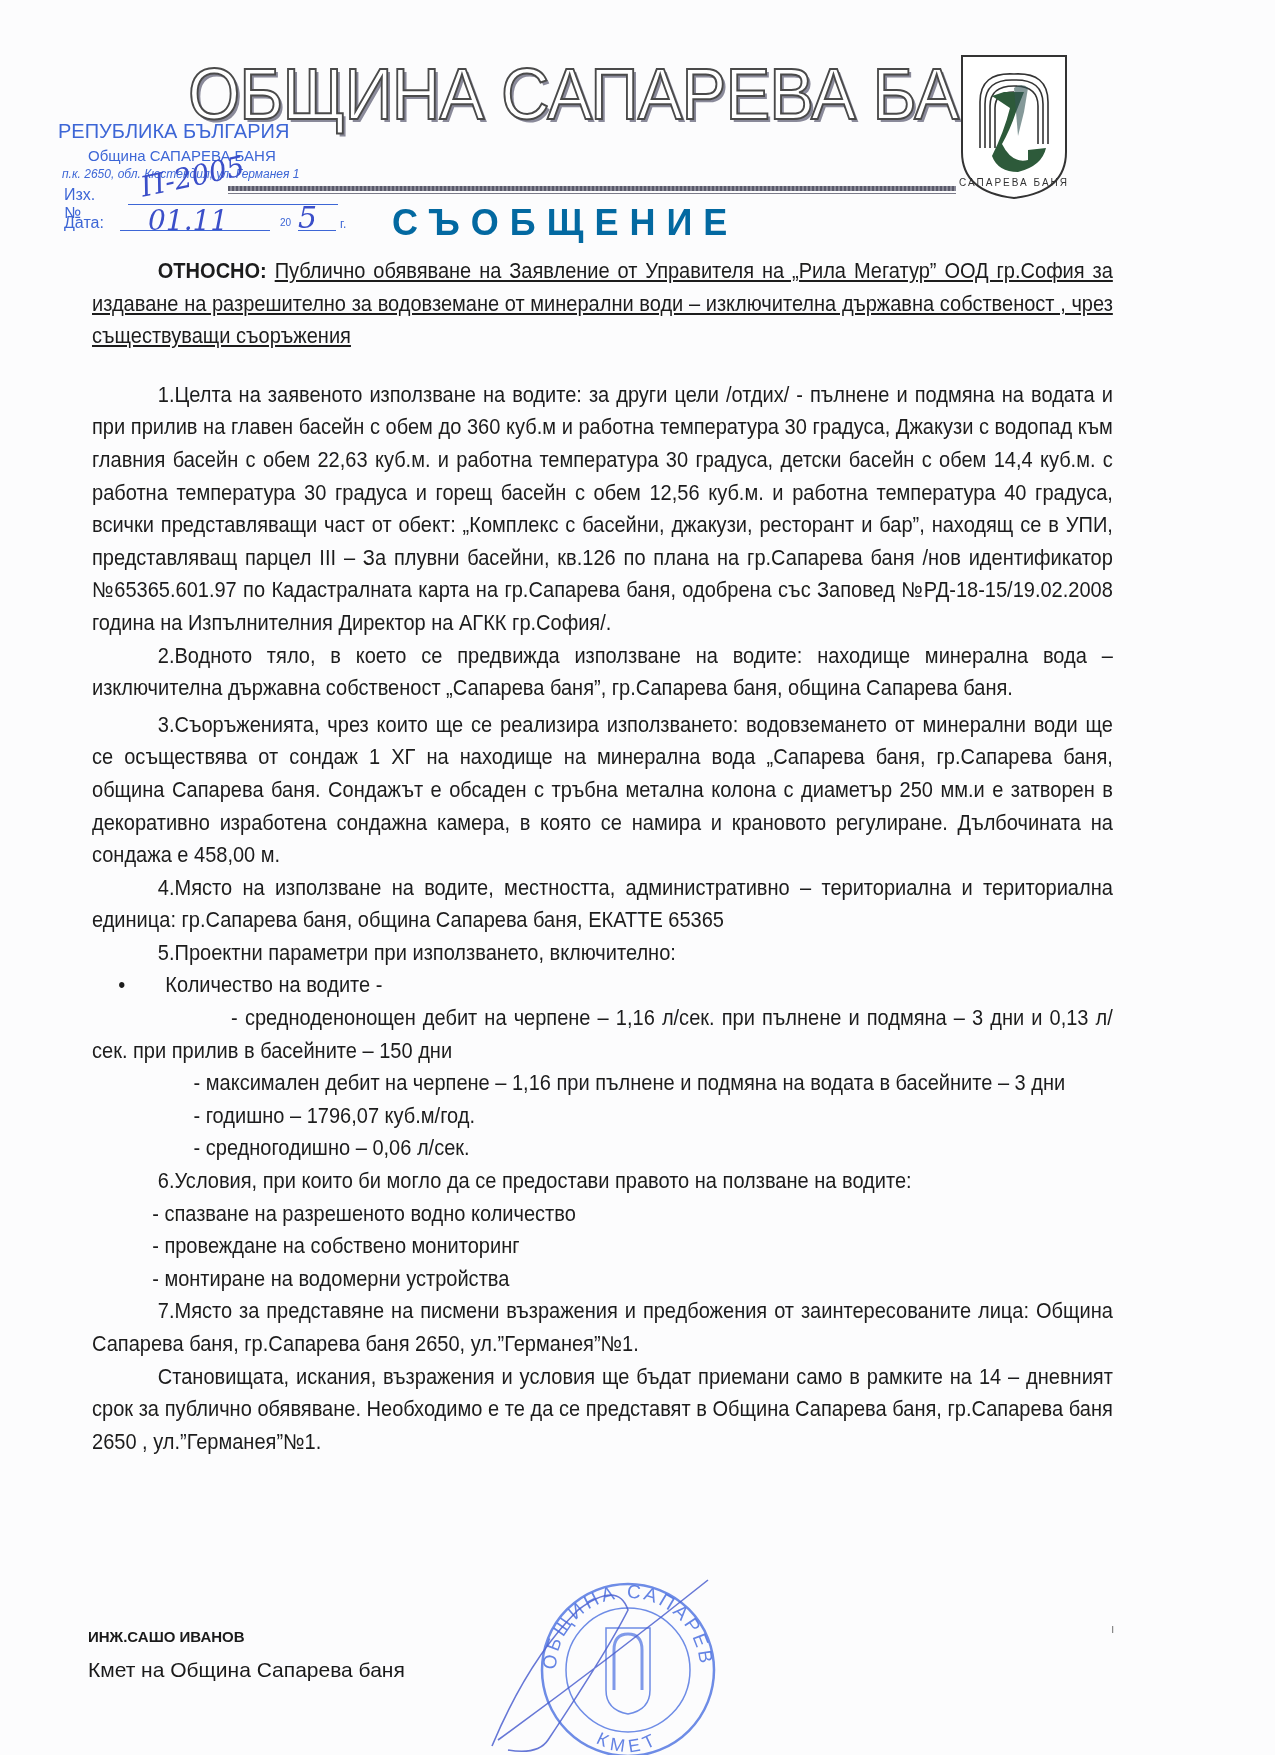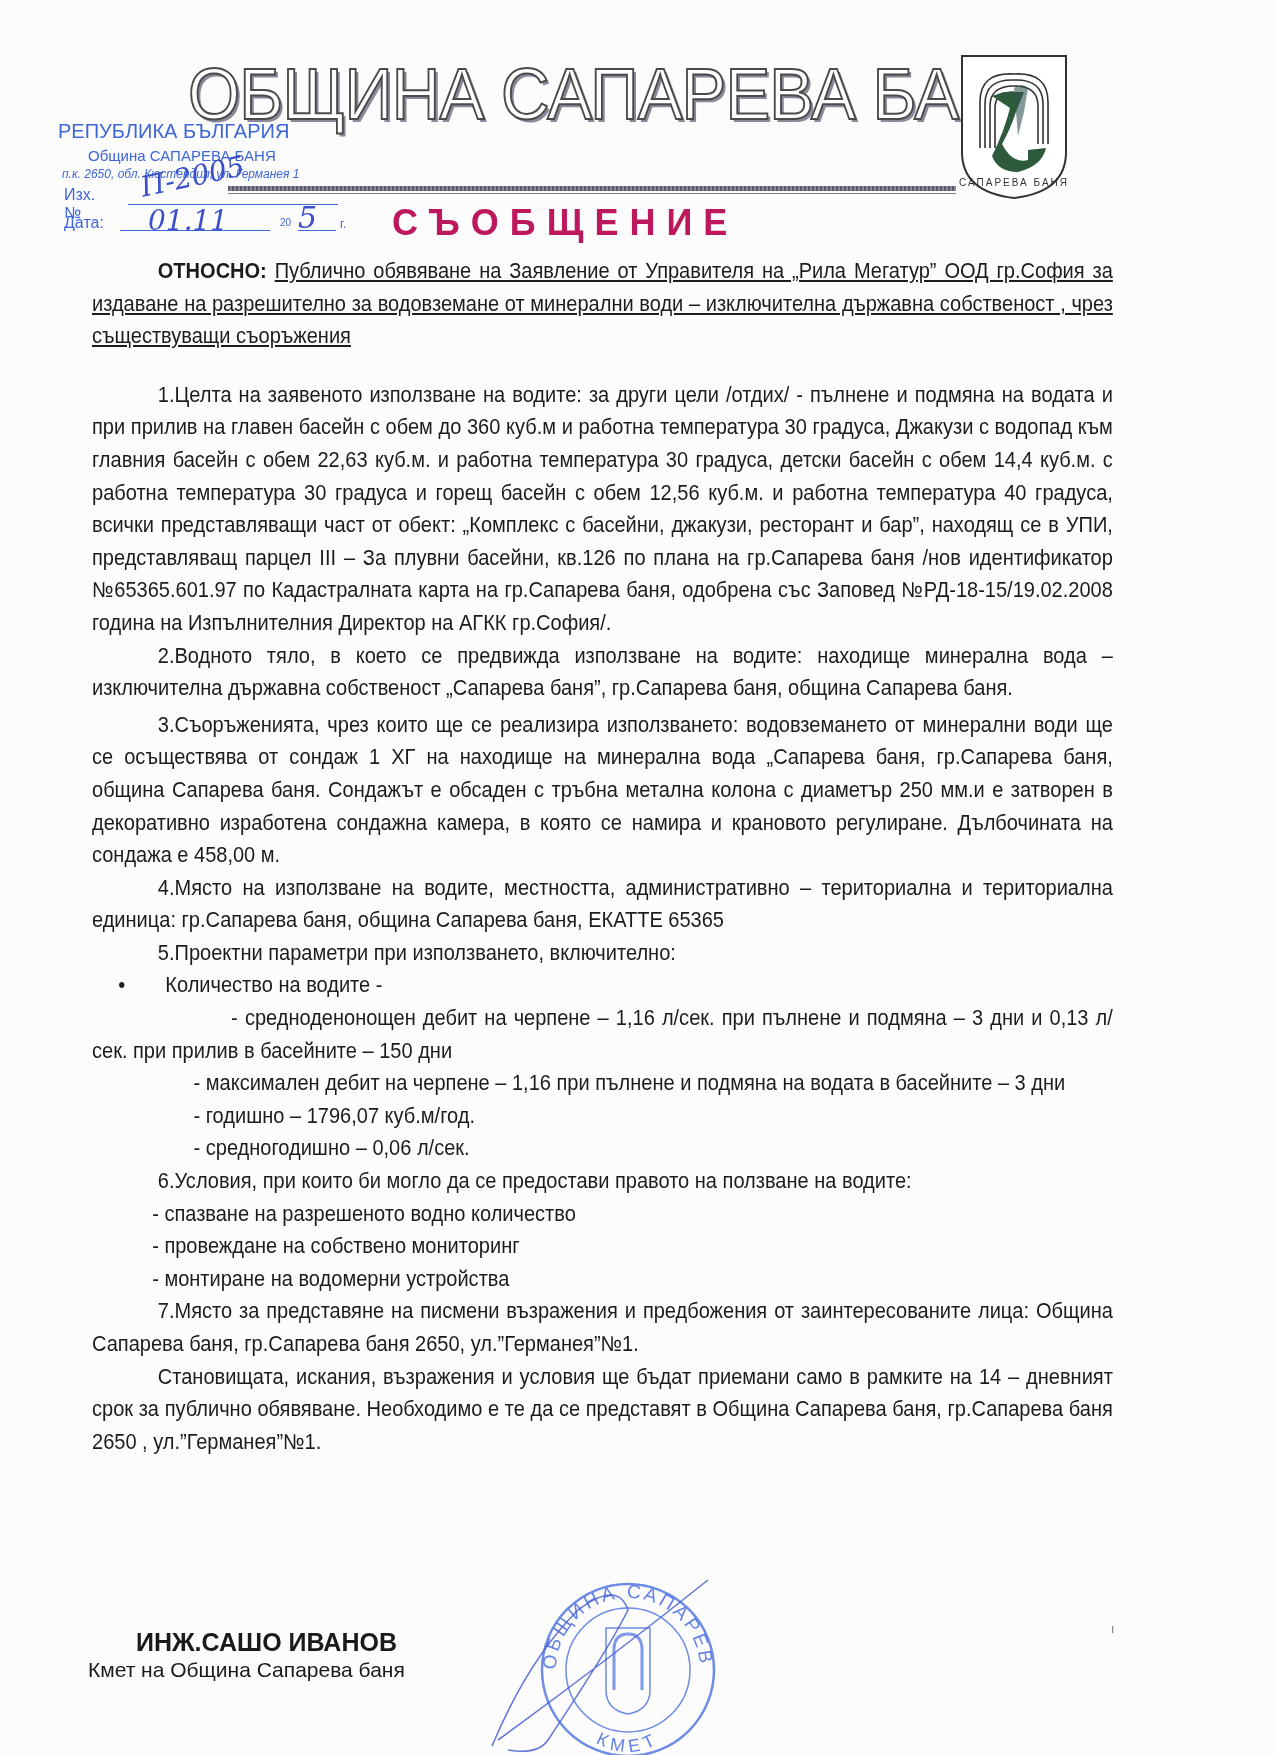--- a/index.html
+++ b/index.html
@@ -53,21 +53,21 @@
     .reg-year-line { position: absolute; left: 240px; top: 110px; width: 38px; height: 1px; background: #3d66d6; }
     .reg-year-g { position: absolute; left: 282px; top: 97px; font-size: 12px; }
     .hand { font-family: "DejaVu Serif", serif; font-style: italic; color: #3b4fc9; position: absolute; white-space: nowrap; }
     .hand-no { left: 82px; top: 40px; font-size: 28px; transform: rotate(-12deg); }
     .hand-date { left: 90px; top: 84px; font-size: 28px; }
     .hand-year { left: 240px; top: 80px; font-size: 30px; }
 
     
     .doc-title {
       position: absolute; left: 392px; top: 202px;
-      font-size: 36px; font-weight: bold; letter-spacing: 11px; color: #be185d;
+      font-size: 36px; font-weight: bold; letter-spacing: 11px; color: #0369a1;
     }
 
     
     .body-text {
       position: absolute; left: 92px; top: 255px; width: 1086px;
       font-size: 21.3px; line-height: 32.6px; color: #1c1c1c;
       font-family: "Liberation Sans", sans-serif;
       transform: scaleX(0.94); transform-origin: left top;
     }
     .body-text p { margin: 0; text-align: justify; }
@@ -80,21 +80,21 @@
     .bullet-line .btxt { padding-left: 42px; display: inline-block; }
     .dash1 { text-indent: 148px; }
     .dash2 { text-indent: 108px; }
     .dash3 { padding-left: 108px; }
     .dash4 { padding-left: 108px; }
     .cond-head { text-indent: 70px; }
     .cond { padding-left: 64px; }
     .gap { height: 4px; }
 
     
-    .sig-name { position: absolute; left: 88px; top: 1628px; font-size: 25px; font-weight: bold; margin-left: 48px; }
+    .sig-name { position: absolute; left: 88px; top: 1628px; font-size: 15px; font-weight: bold; }
     .sig-role { position: absolute; left: 88px; top: 1658px; font-size: 21px; }
 
     
     .round-stamp { position: absolute; left: 468px; top: 1540px; width: 280px; height: 220px; }
     .page-mark { position: absolute; left: 1111px; top: 1622px; font-size: 12px; color: #777; }
   </style>
 </head>
 <body>
 
 <div class="page">

